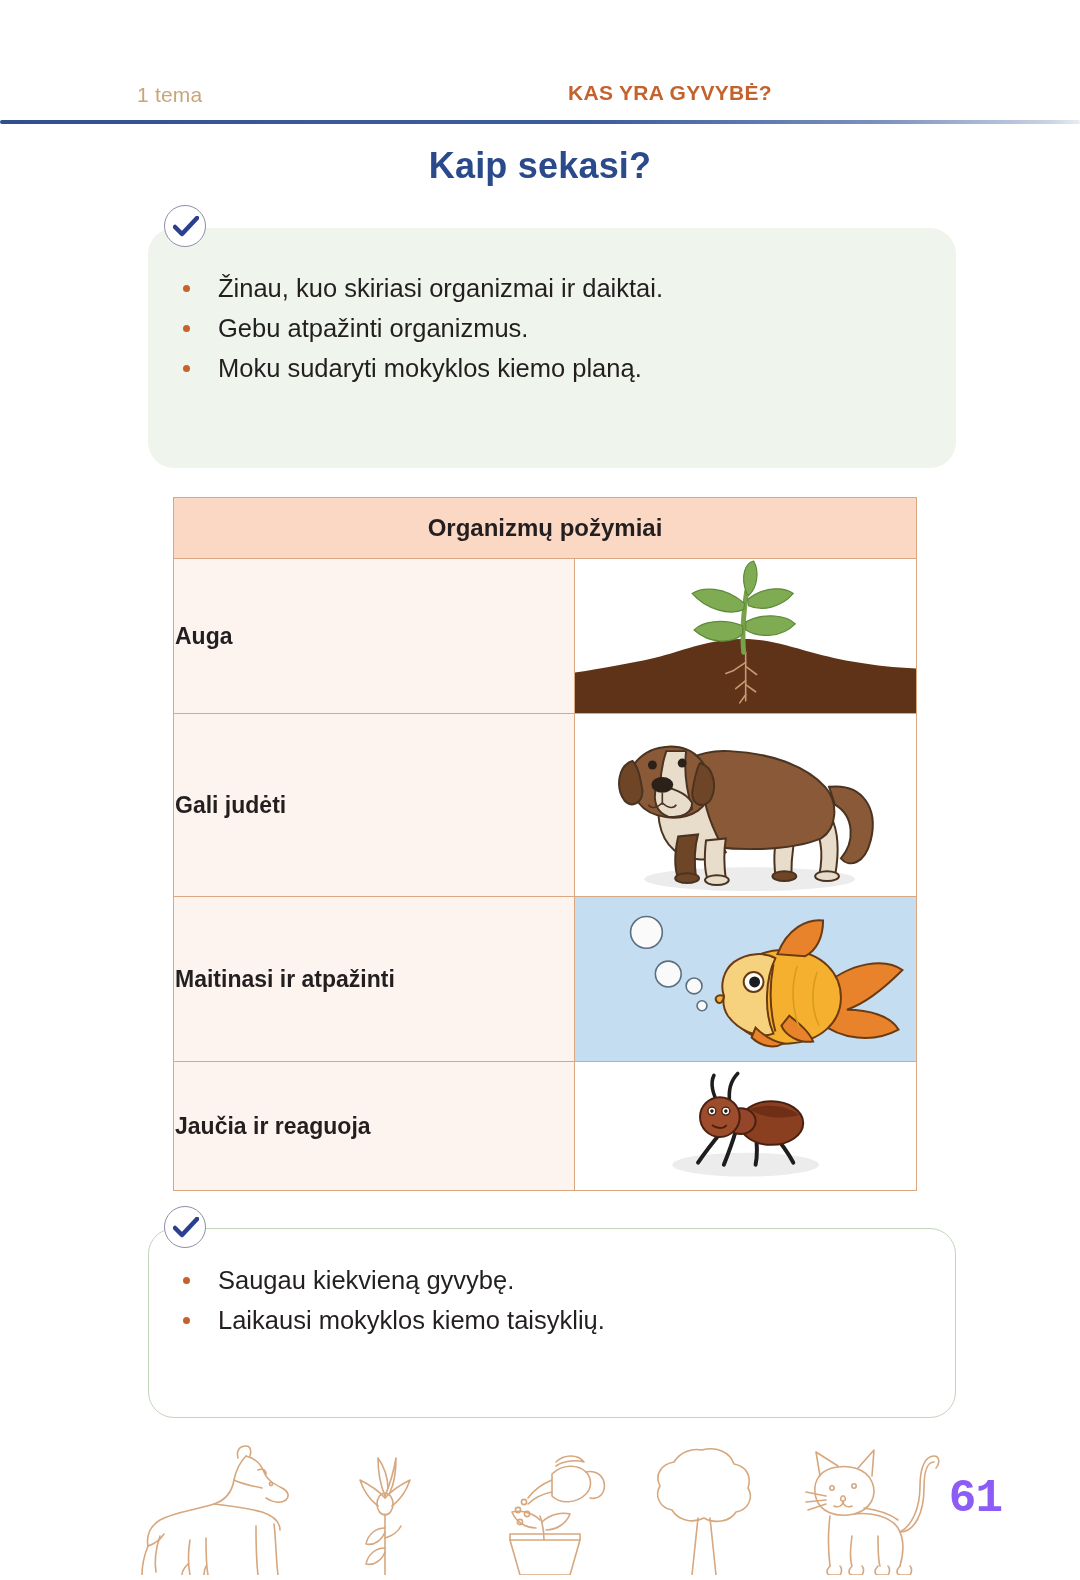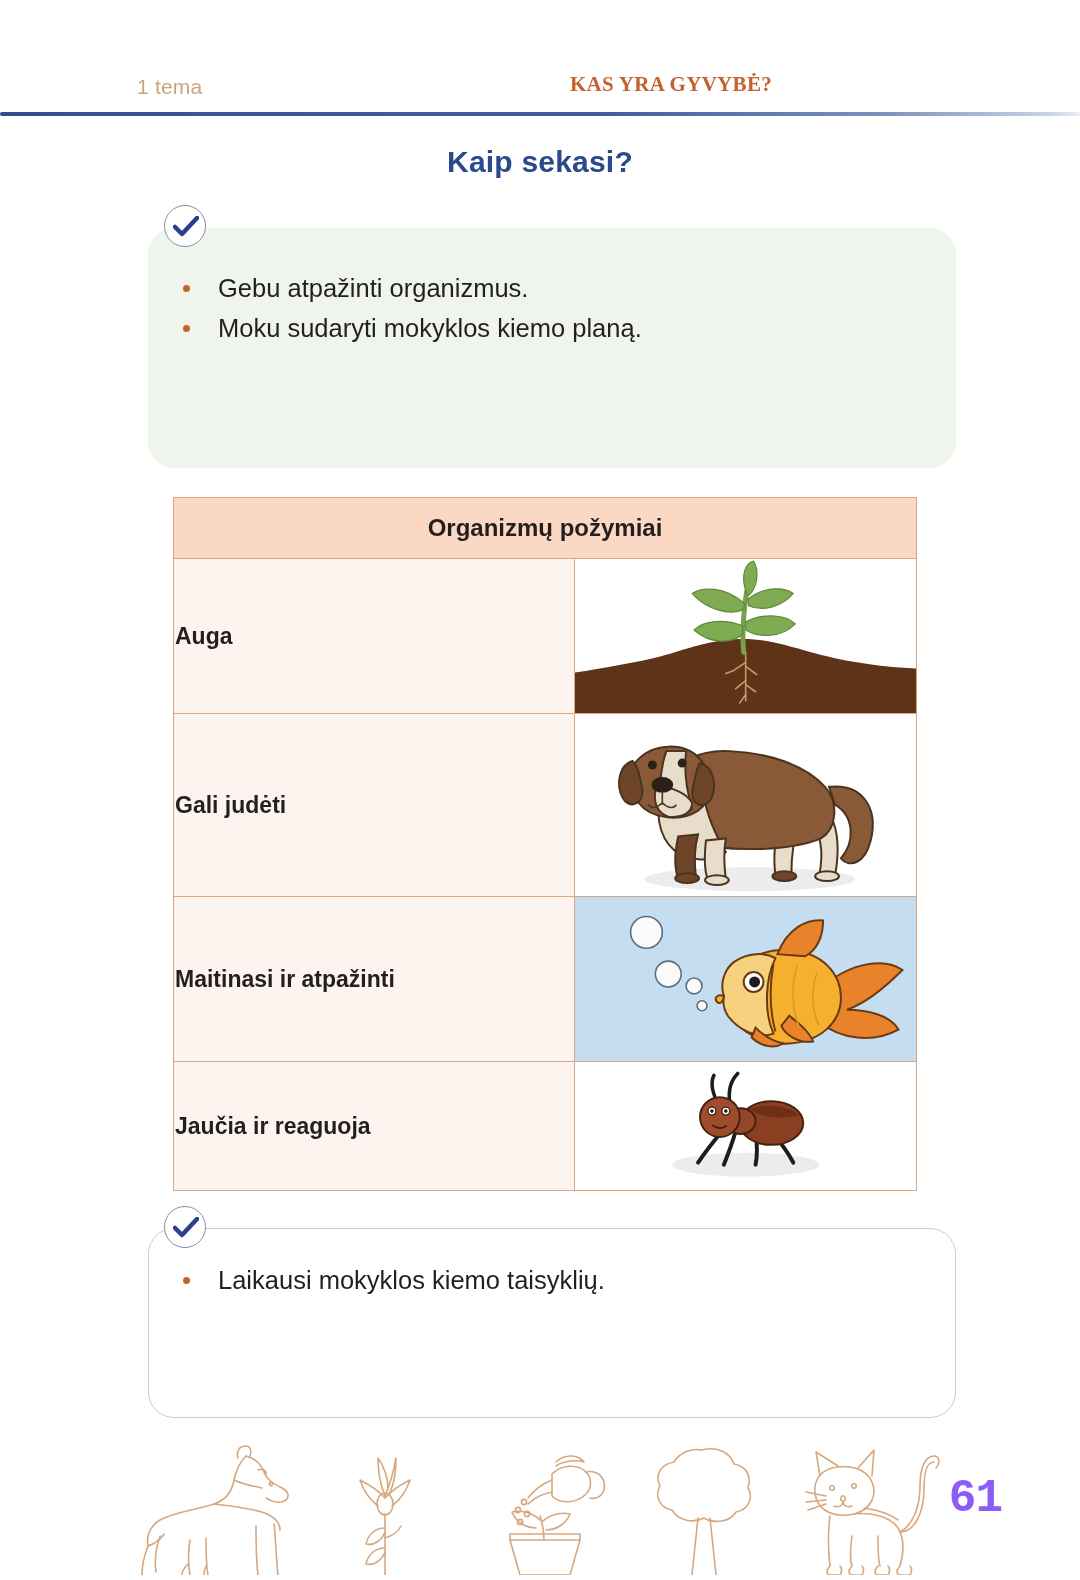--- a/index.html
+++ b/index.html
@@ -11,58 +11,57 @@
     width: 1080px;
     height: 1580px;
     position: relative;
     font-family: "Liberation Sans", sans-serif;
     overflow: hidden;
   }
 
   
   .page-header {
     position: absolute;
-    left: 0; top: 8px;
+    left: 0; top: 16px;
     width: 924px;
     height: 110px;
   }
   .hdr-left {
     position: absolute;
     left: 137px; top: 68px;
     font-size: 21px;
     color: #c9a579;
     letter-spacing: 0.2px;
     line-height: 1;
   }
   .hdr-right {
     position: absolute;
     right: 152px; top: 66px;
     font-size: 21px;
     font-weight: bold;
     color: #c4622d;
     letter-spacing: 0.3px;
     line-height: 1;
-    font-family: Liberation Serif, serif;
   }
   .hdr-rule {
     position: absolute;
     left: 0; top: 104px;
     width: 1080px; height: 4px;
     background: linear-gradient(to right,
         #2f4f8f 0%, #3a5a9b 30%, #3b5c9e 55%, #7d92bd 82%, #c8d2e4 97%, #e8ecf3 100%);
     border-radius: 2px;
   }
 
   
   .main-title {
     position: absolute;
     left: 0; top: 145px;
     width: 1080px;
     text-align: center;
-    font-size: 30px;
+    font-size: 36px;
     font-weight: bold;
     color: #2a4a8c;
     letter-spacing: 0.2px;
   }
 
   
   .check-box {
     position: absolute;
     box-sizing: border-box;
   }
@@ -188,20 +187,21 @@
 
 <div class="main-title">Kaip sekasi?</div>
 
 <div class="check-box top"></div>
 <div class="check-badge top">
   <svg width="26" height="22" viewBox="0 0 26 22" aria-hidden="true">
     <path d="M2 11 L9 18 L24 2" fill="none" stroke="#2a3f8f" stroke-width="4.5" stroke-linecap="round" stroke-linejoin="round"></path>
   </svg>
 </div>
 <ul class="bullets top">
+  <li>Žinau, kuo skiriasi organizmai ir daiktai.</li>
   <li>Gebu atpažinti organizmus.</li>
   <li>Moku sudaryti mokyklos kiemo planą.</li>
 </ul>
 
 <table class="org-table">
   <tbody>
       <tr>
     <td class="hdr-cell" colspan="2">Organizmų požymiai</td>
   </tr>
 
@@ -360,20 +360,21 @@
 </tbody>
   </table>
 
 <div class="check-box bottom"></div>
 <div class="check-badge bottom">
   <svg width="26" height="22" viewBox="0 0 26 22" aria-hidden="true">
     <path d="M2 11 L9 18 L24 2" fill="none" stroke="#2a3f8f" stroke-width="4.5" stroke-linecap="round" stroke-linejoin="round"></path>
   </svg>
 </div>
 <ul class="bullets bottom">
+  <li>Saugau kiekvieną gyvybę.</li>
   <li>Laikausi mokyklos kiemo taisyklių.</li>
 </ul>
 
 <div class="footer-icons">
 
   <svg class="ficon" style="left:0px;" width="185" height="135" viewBox="0 0 185 135" aria-hidden="true">
     <g fill="none" stroke="#d7a77e" stroke-width="1.6" stroke-linecap="round" stroke-linejoin="round">
       <path d="M116 16 C 124 18 131 24 134 32 C 137 40 144 44 152 48 C 158 51 160 56 156 60
                C 150 64 142 62 136 58"></path>
       <path d="M116 16 C 110 22 106 30 104 40 C 102 52 96 60 84 64 C 66 70 44 72 30 80

